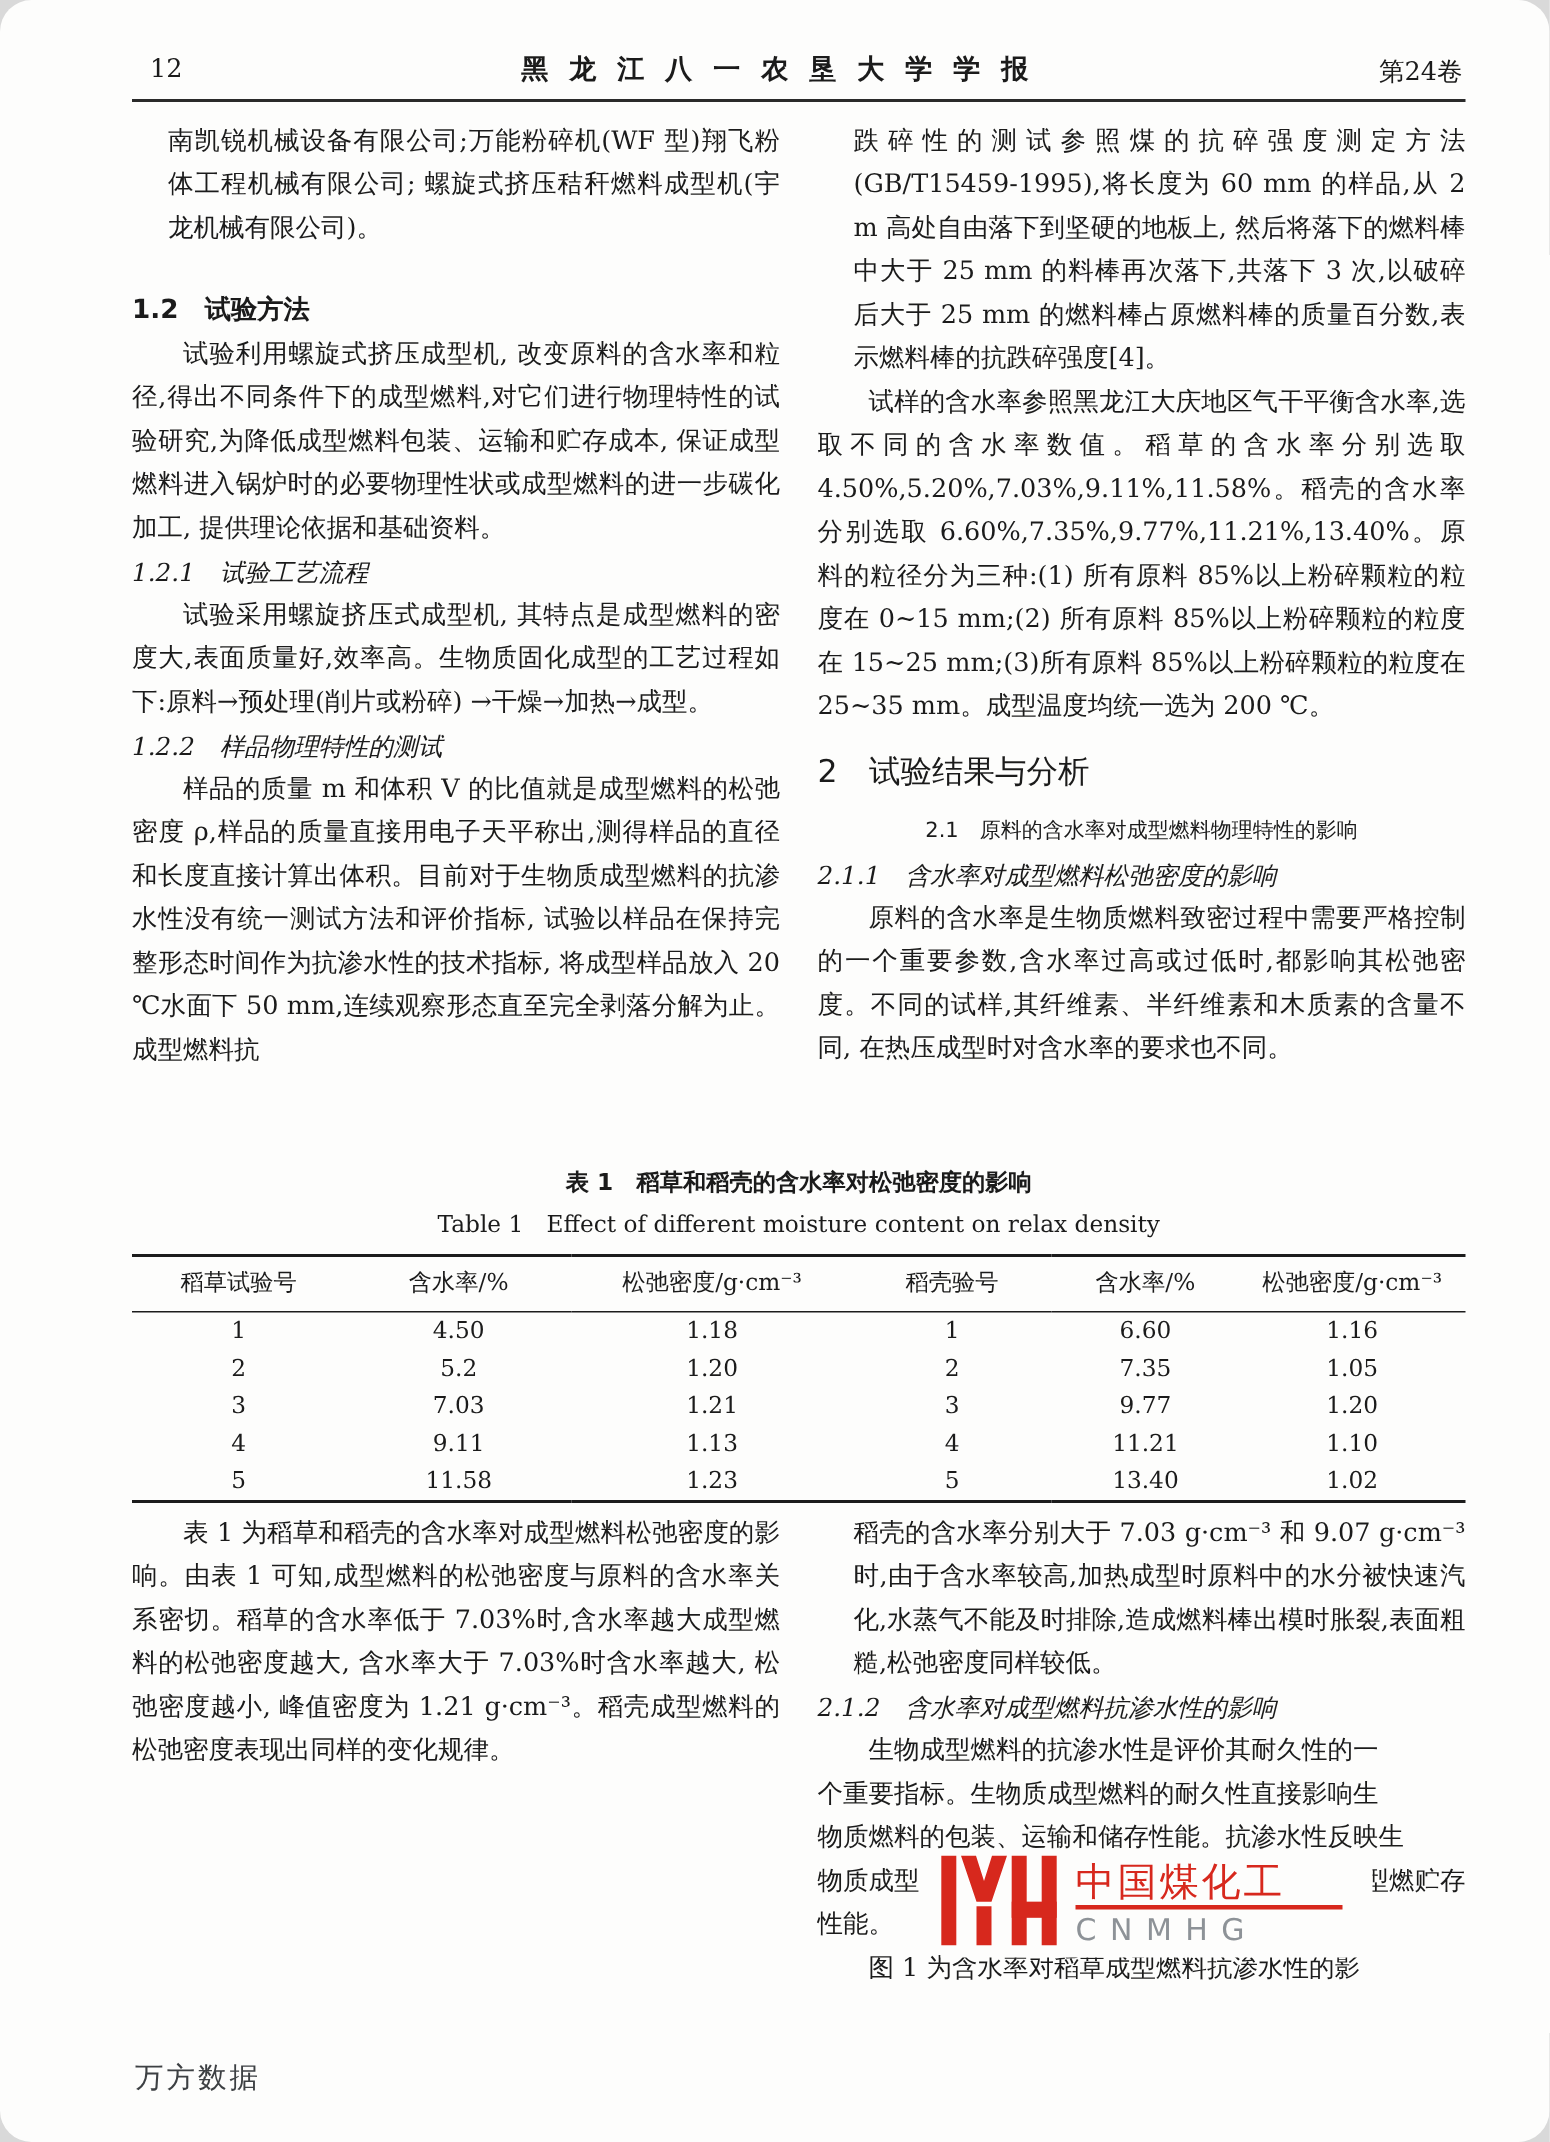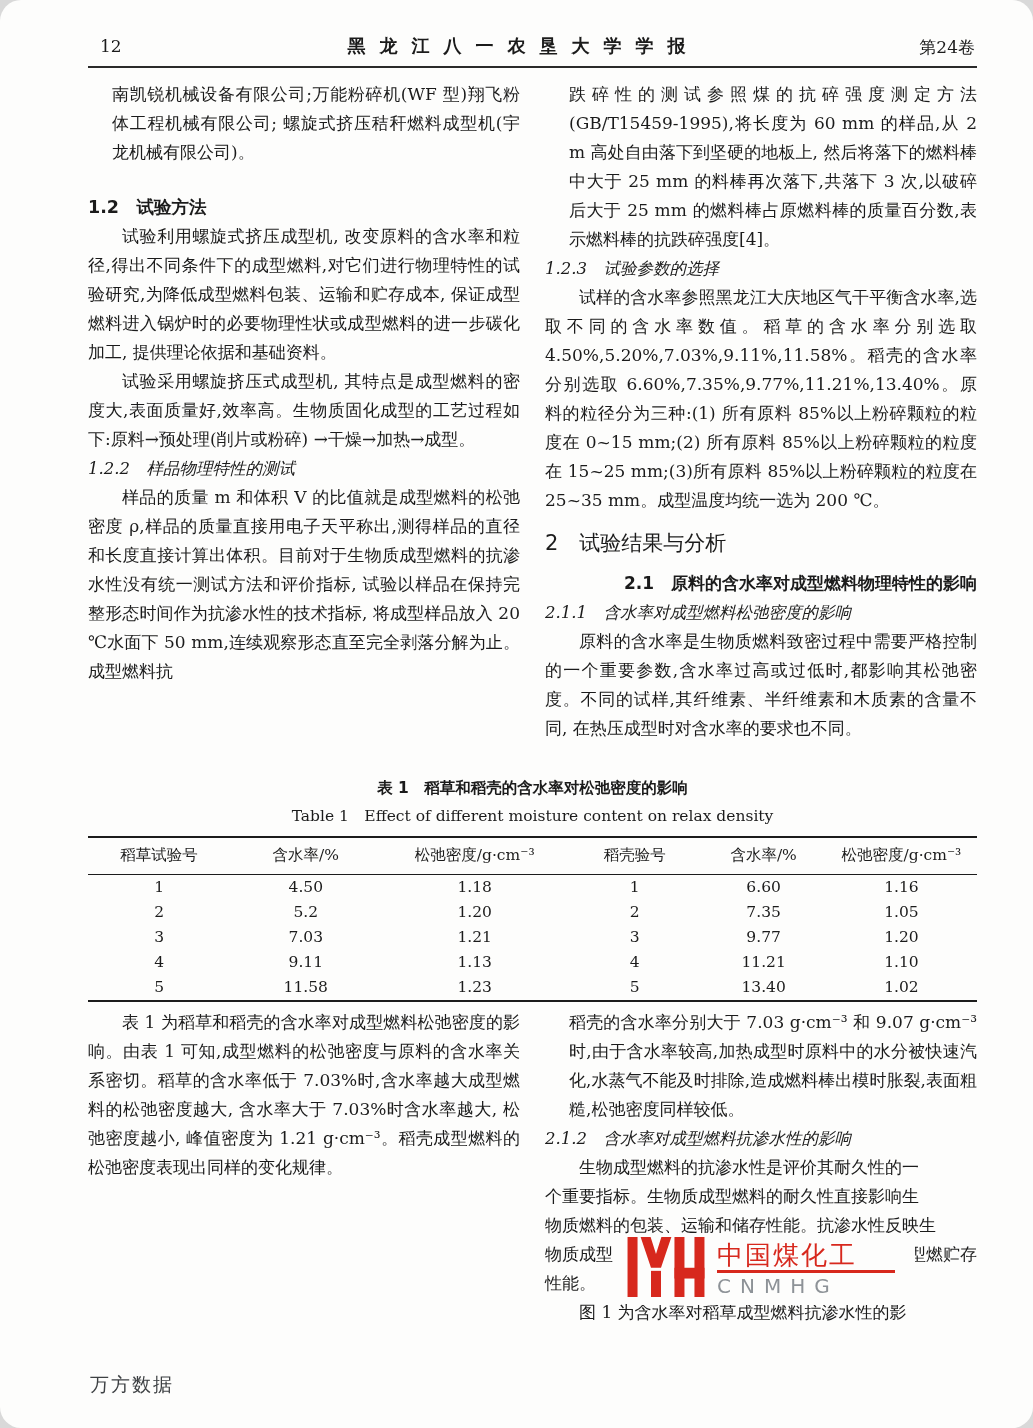--- a/index.html
+++ b/index.html
@@ -19,22 +19,22 @@
   .col{position:absolute;width:432px;font-size:17px;line-height:29px;text-align:justify;}
   #col-tl{left:88px;top:80px;}
   #col-tr{left:545px;top:80px;}
   #col-bl{left:88px;top:1008px;}
   #col-br{left:545px;top:1008px;}
   .blk{margin:0;}
   .blk.p{text-indent:2em;}
   .blk.pc{text-indent:0;margin-left:24px;}
   .blk.hs{font-family:"DejaVu Sans","Liberation Sans",sans-serif;font-weight:bold;
     font-size:17.5px;margin-top:26px;text-align:left;}
-  .blk.hb{font-family:"DejaVu Sans","Liberation Sans",sans-serif;font-weight:bold;
-    font-size:17px;text-align:right;}
+  .blk.hb{font-family:"DejaVu Sans","Liberation Sans",sans-serif;font-weight:normal;
+    font-size:14px;text-align:center;}
   .blk.hk{font-style:italic;font-size:16.5px;text-align:left;}
   .blk.hsec{font-family:"DejaVu Sans","Liberation Sans",sans-serif;font-weight:normal;
     font-size:21px;margin:14px 0 11px;text-align:left;}
   .blk.lines .ln{text-align:justify;}
   .blk.gapline{display:flex;justify-content:space-between;}
   .blk.last{text-align:left;}
   
   .table-wrap{position:absolute;left:88px;top:778px;width:889px;}
   .cap-cn{font-family:"DejaVu Sans","Liberation Sans",sans-serif;font-weight:bold;
     font-size:15.5px;text-align:center;margin-bottom:7px;}
@@ -67,27 +67,27 @@
 
   <div class="hdr-pageno">12</div>
   <div class="hdr-title">黑龙江八一农垦大学学报</div>
   <div class="hdr-vol">第24卷</div>
   <div class="hdr-rule"></div>
 
   <div class="col" id="col-tl">
       <div class="blk pc">南凯锐机械设备有限公司;万能粉碎机(WF 型)翔飞粉体工程机械有限公司; 螺旋式挤压秸秆燃料成型机(宇龙机械有限公司)。</div>
       <div class="blk hs">1.2　试验方法</div>
       <div class="blk p">试验利用螺旋式挤压成型机, 改变原料的含水率和粒径,得出不同条件下的成型燃料,对它们进行物理特性的试验研究,为降低成型燃料包装、运输和贮存成本, 保证成型燃料进入锅炉时的必要物理性状或成型燃料的进一步碳化加工, 提供理论依据和基础资料。</div>
+      <div class="blk hk">1.2.1　试验工艺流程</div>
       <div class="blk p">试验采用螺旋挤压式成型机, 其特点是成型燃料的密度大,表面质量好,效率高。生物质固化成型的工艺过程如下:原料→预处理(削片或粉碎) →干燥→加热→成型。</div>
       <div class="blk hk">1.2.2　样品物理特性的测试</div>
       <div class="blk p">样品的质量 m 和体积 V 的比值就是成型燃料的松弛密度 ρ,样品的质量直接用电子天平称出,测得样品的直径和长度直接计算出体积。目前对于生物质成型燃料的抗渗水性没有统一测试方法和评价指标, 试验以样品在保持完整形态时间作为抗渗水性的技术指标, 将成型样品放入 20 ℃水面下 50 mm,连续观察形态直至完全剥落分解为止。成型燃料抗</div>
     </div>
   <div class="col" id="col-tr">
       <div class="blk pc">跌碎性的测试参照煤的抗碎强度测定方法(GB/T15459-1995),将长度为 60 mm 的样品,从 2 m 高处自由落下到坚硬的地板上, 然后将落下的燃料棒中大于 25 mm 的料棒再次落下,共落下 3 次,以破碎后大于 25 mm 的燃料棒占原燃料棒的质量百分数,表示燃料棒的抗跌碎强度[4]。</div>
-      <div class="blk hk">1.2.3　试验参数的选择</div>
       <div class="blk p">试样的含水率参照黑龙江大庆地区气干平衡含水率,选取不同的含水率数值。稻草的含水率分别选取 4.50%,5.20%,7.03%,9.11%,11.58%。稻壳的含水率分别选取 6.60%,7.35%,9.77%,11.21%,13.40%。原料的粒径分为三种:(1) 所有原料 85%以上粉碎颗粒的粒度在 0~15 mm;(2) 所有原料 85%以上粉碎颗粒的粒度在 15~25 mm;(3)所有原料 85%以上粉碎颗粒的粒度在 25~35 mm。成型温度均统一选为 200 ℃。</div>
       <div class="blk hsec">2　试验结果与分析</div>
       <div class="blk hb">2.1　原料的含水率对成型燃料物理特性的影响</div>
       <div class="blk hk">2.1.1　含水率对成型燃料松弛密度的影响</div>
       <div class="blk p">原料的含水率是生物质燃料致密过程中需要严格控制的一个重要参数,含水率过高或过低时,都影响其松弛密度。不同的试样,其纤维素、半纤维素和木质素的含量不同, 在热压成型时对含水率的要求也不同。</div>
     </div>
   <div class="col" id="col-bl">
       <div class="blk p">表 1 为稻草和稻壳的含水率对成型燃料松弛密度的影响。由表 1 可知,成型燃料的松弛密度与原料的含水率关系密切。稻草的含水率低于 7.03%时,含水率越大成型燃料的松弛密度越大, 含水率大于 7.03%时含水率越大, 松弛密度越小, 峰值密度为 1.21 g·cm⁻³。稻壳成型燃料的松弛密度表现出同样的变化规律。</div>
     </div>
   <div class="col" id="col-br">

